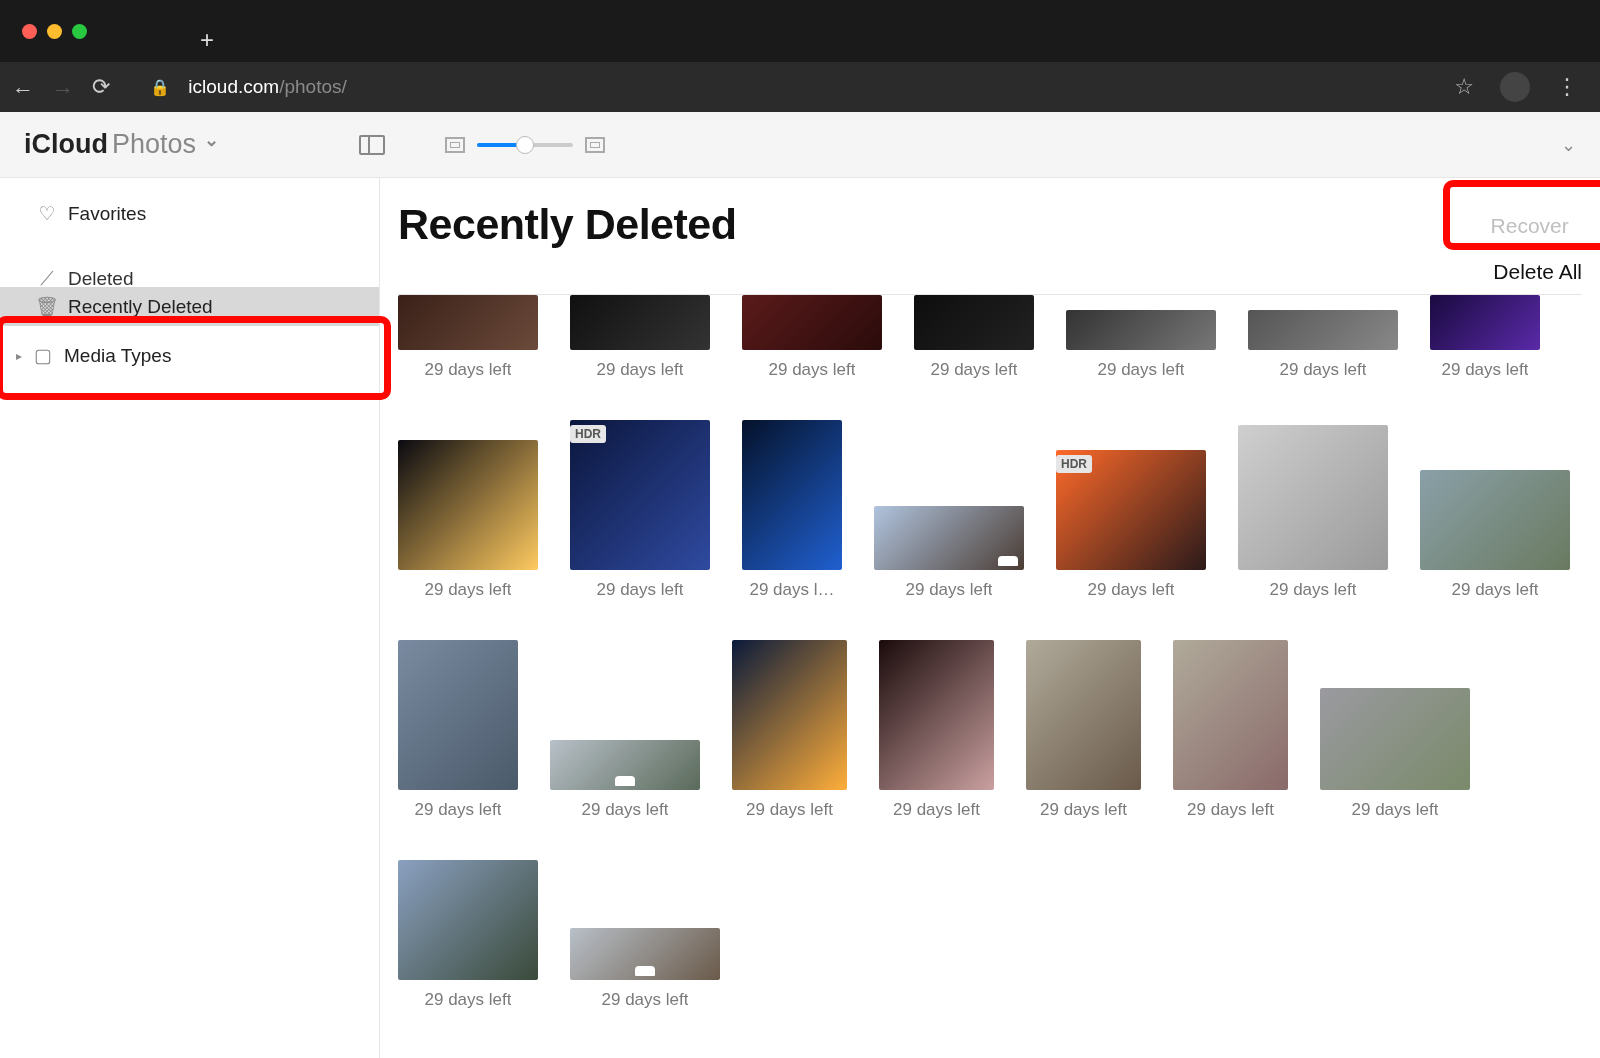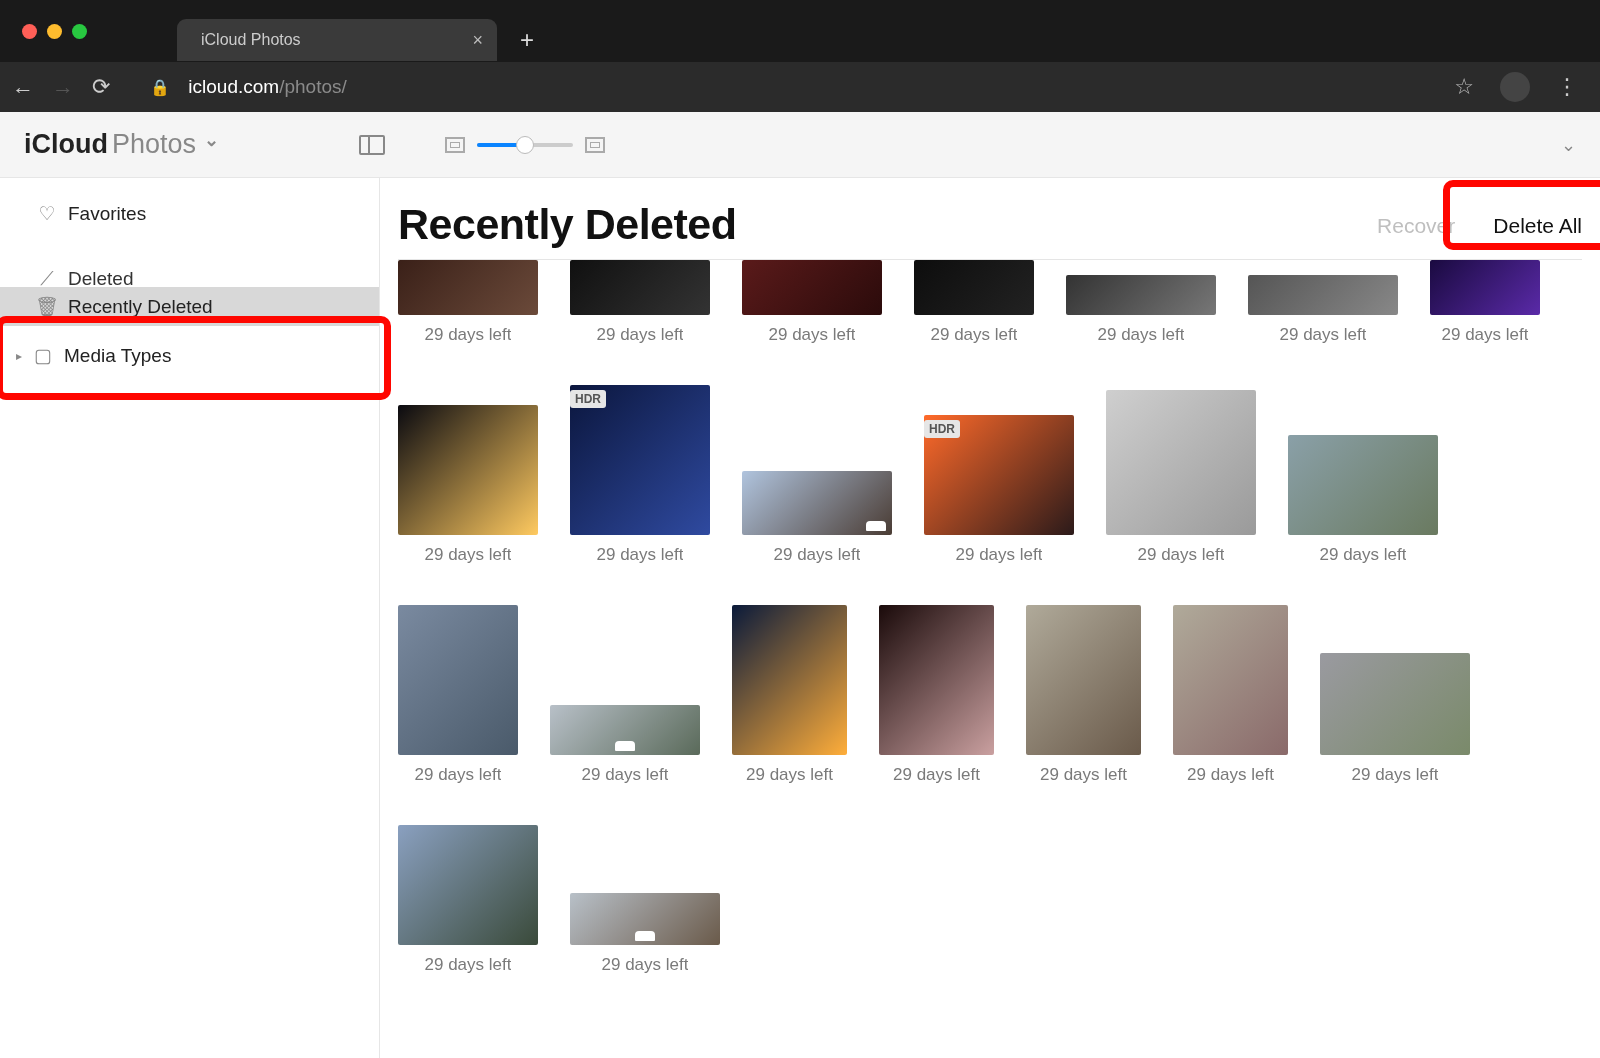--- a/index.html
+++ b/index.html
@@ -53,21 +53,21 @@
   .sb-item.cutoff { overflow: hidden; height: 16px; padding-top:0; padding-bottom:0; color:#333; }
   .sb-group { display:flex; align-items:center; gap:10px; padding: 18px 18px 8px 16px; font-size: 19px; color:#222; }
   .disclosure { font-size: 12px; color:#888; }
 
   .highlight-box { position: absolute; border: 7px solid #ff0600; border-radius: 10px; pointer-events: none; }
 
   
   .content { flex: 1; padding: 22px 18px 18px 18px; overflow: hidden; position: relative; }
   .content-header { display: flex; align-items: flex-start; }
   .content-title { font-size: 43px; font-weight: 800; color: #111; letter-spacing: -0.5px; }
-  .content-actions { margin-left: auto; display: flex; align-items: center; gap: 22px; margin-top: 14px; position: relative; }
+  .content-actions { margin-left: auto; display: flex; align-items: center; gap: 22px; margin-top: 14px; position: relative; flex-direction: column; }
   .act-btn { font-size: 21px; background: none; border: none; cursor: pointer; }
   .act-recover { color: #bfbfbf; }
   .act-delete { color: #111; font-weight: 500; margin-left: 16px; }
   .content-sub { font-size: 20px; color: #7a7a7a; margin-top: 8px; white-space: nowrap; overflow: hidden; text-overflow: ellipsis; width: 1180px; }
   .content-sub .dot { margin: 0 8px; }
   .divider { height: 1px; background: #e5e5e5; margin-top: 10px; }
   .cell { width: 150px; display: flex; flex-direction: column; align-items: center; }
   .thumb { background: linear-gradient(135deg, var(--c1), var(--c2)); border-radius: 2px; position: relative; overflow: hidden; }
   .cap { font-size: 17px; color: #7a7a7a; margin-top: 10px; text-align: center; white-space: nowrap; overflow: hidden; text-overflow: ellipsis; max-width: 150px; }
   .badge { position: absolute; top: 5px; left: 0; background: #e6e6e6; color: #555; font-size: 12px; font-weight: 700; padding: 2px 5px; border-radius: 3px; }
@@ -78,25 +78,20 @@
 </style>
 </head>
 <body>
 
 <div class="browser-bar">
   <div class="traffic-lights">
     <div class="tl red"></div>
     <div class="tl yellow"></div>
     <div class="tl green"></div>
   </div>
-  <div class="tab">
-    <span class="apple"></span>
-    <span>iCloud Photos</span>
-    <span class="tab-close">×</span>
-  </div>
   <div class="new-tab">+</div>
 </div>
 
 <div class="addr-bar">
   <span class="nav-btn">←</span>
   <span class="nav-btn disabled">→</span>
   <span class="nav-btn">⟳</span>
   <span class="lock-icon">🔒</span>
   <span class="url">
     <span>icloud.com</span><span class="path">/photos/</span>
@@ -198,20 +193,24 @@
           <div class="cell" style="width: 140px;">
             <div class="thumb" style="width: 140px; height: 130px; --c1: #0a0a10; --c2: #ffca60;"></div>
             <div class="cap">29 days left</div>
           </div>
           <div class="cell" style="width: 140px;">
             <div class="thumb" style="width: 140px; height: 150px; --c1: #0b163d; --c2: #2f4aa0;">
               <div class="badge">HDR</div>
             </div>
             <div class="cap">29 days left</div>
           </div>
+          <div class="cell" style="width: 100px;">
+            <div class="thumb" style="width: 100px; height: 150px; --c1: #05122b; --c2: #2060d0;"></div>
+            <div class="cap">29 days l…</div>
+          </div>
           <div class="cell" style="width: 150px;">
             <div class="thumb" style="width: 150px; height: 64px; --c1: #b0c4de; --c2: #4a3c34;">
               <div class="pano-ic"></div>
             </div>
             <div class="cap">29 days left</div>
           </div>
           <div class="cell" style="width: 150px;">
             <div class="thumb" style="width: 150px; height: 120px; --c1: #ff6a2a; --c2: #2b1a1a;">
               <div class="badge">HDR</div>
             </div>

